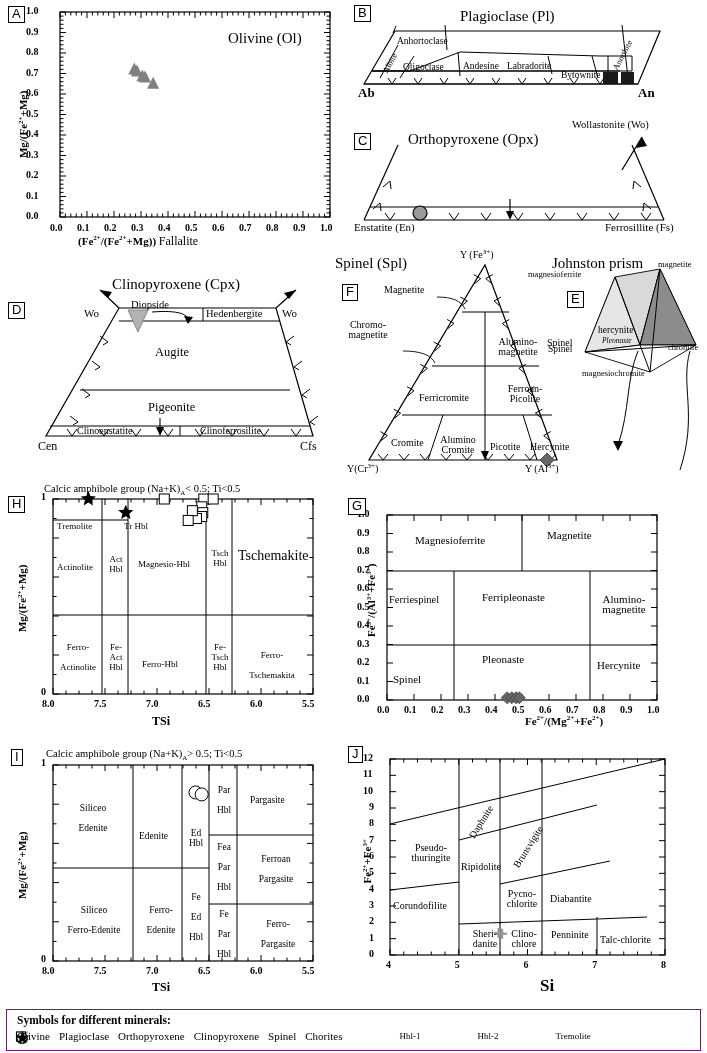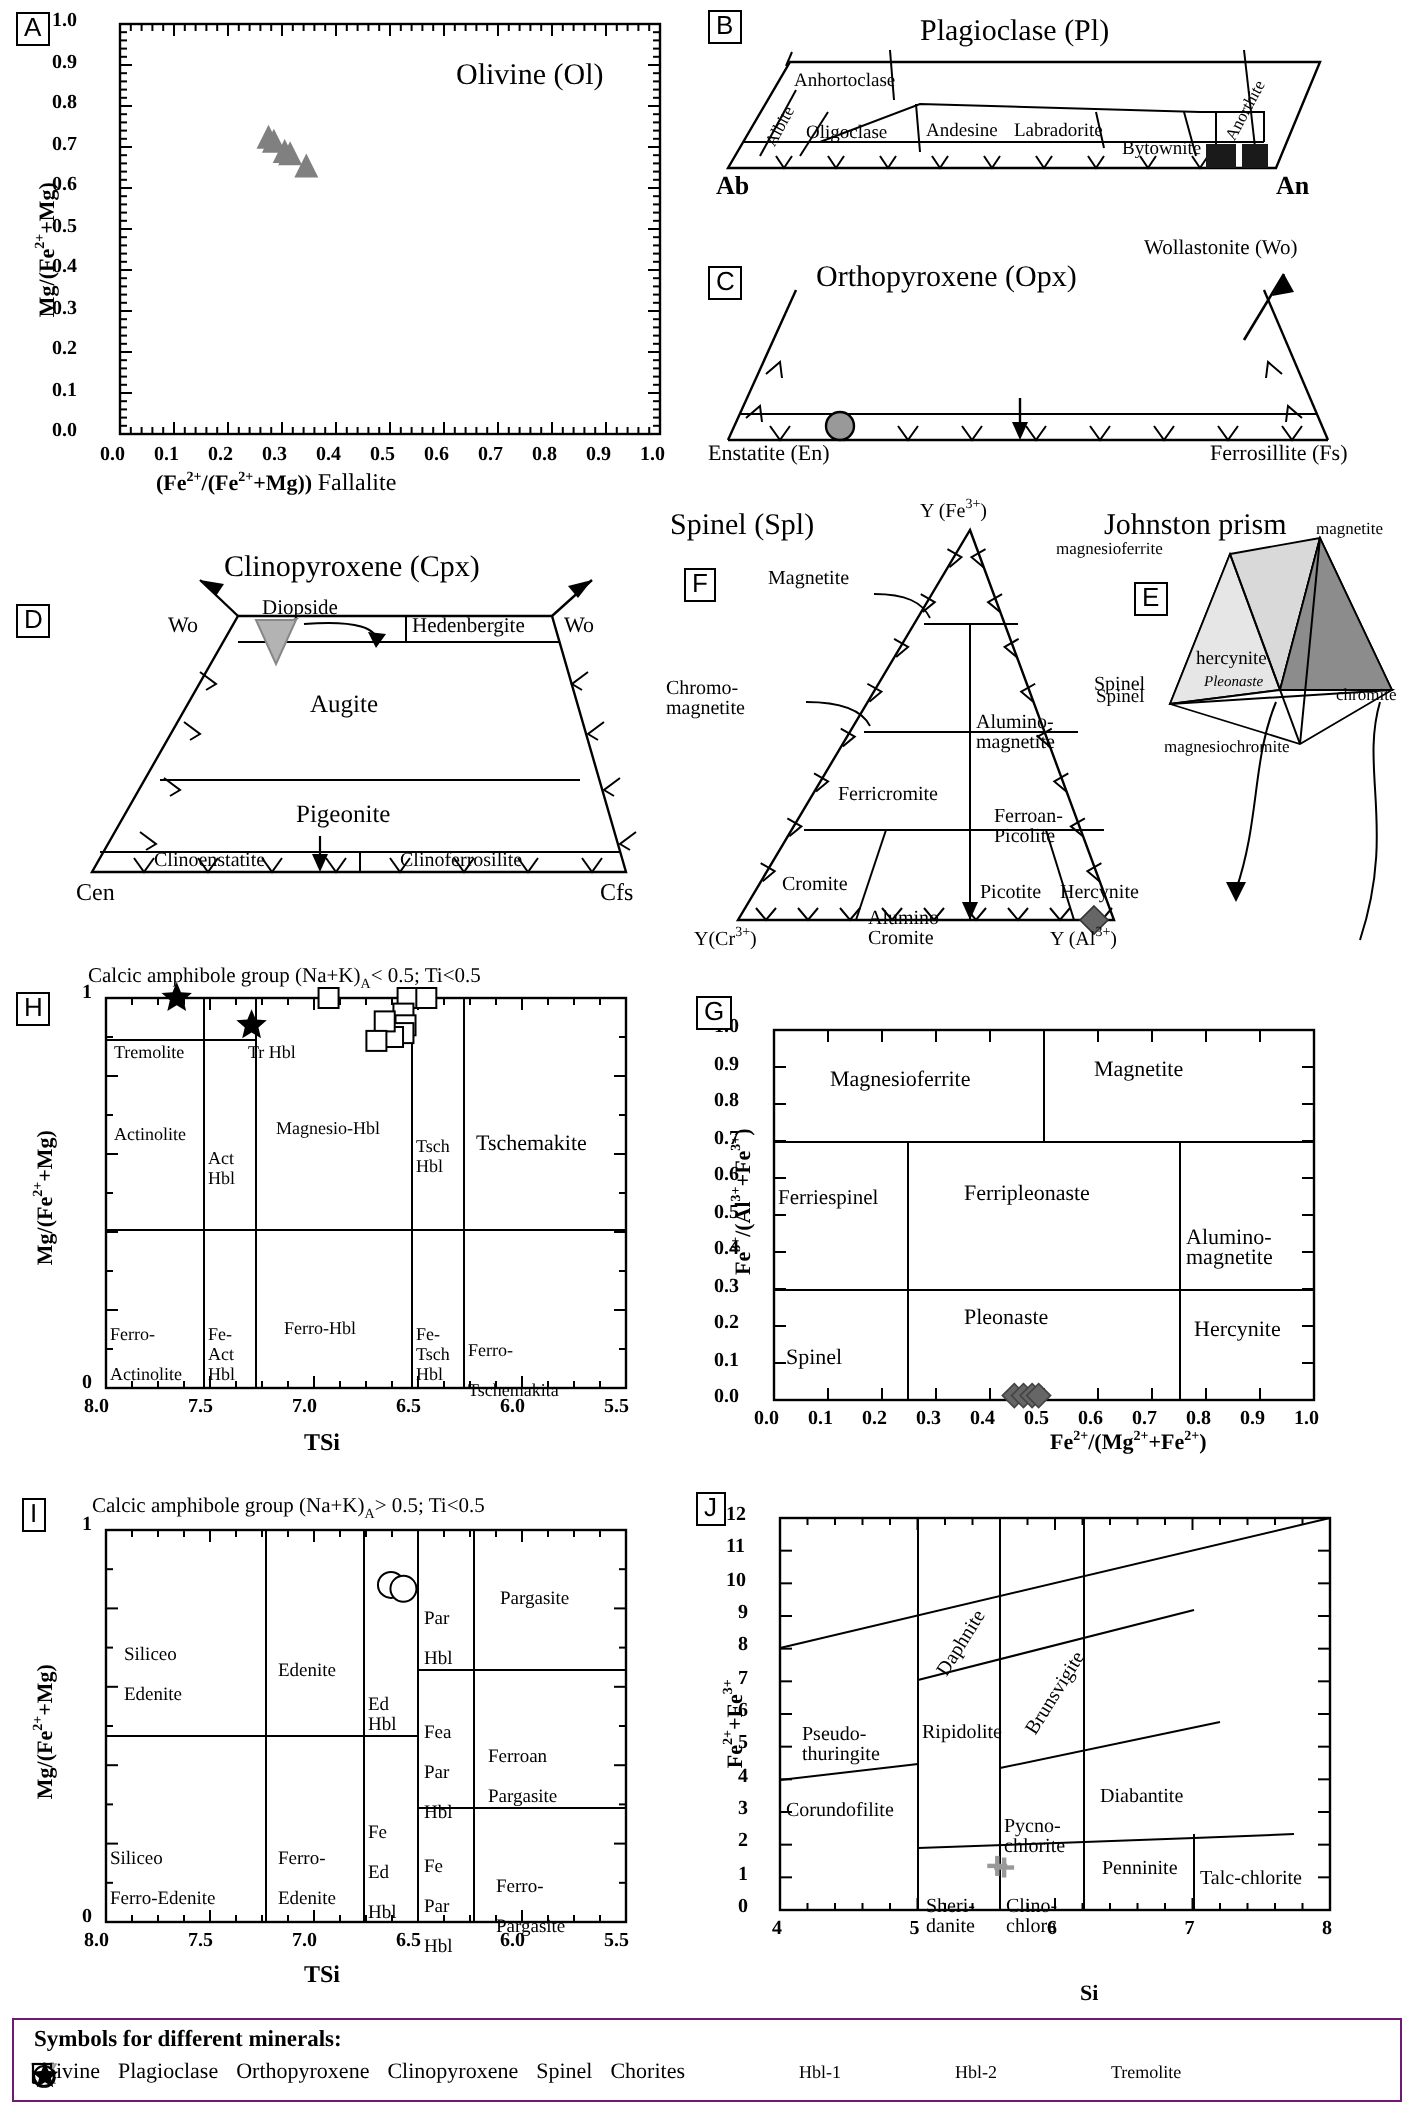--- a/index.html
+++ b/index.html
@@ -5,21 +5,21 @@
   html,body{margin:0;padding:0;background:#fff;}
   body{width:707px;height:1053px;position:relative;
        font-family:"Liberation Serif", serif;color:#000;overflow:hidden;}
   .panel{position:absolute;}
   .plabel{position:absolute;border:1.5px solid #000;font-family:"Liberation Sans",sans-serif;
           font-size:13px;font-weight:400;padding:0px 3px 1px 3px;line-height:14px;background:#fff;z-index:6;}
   .ttl{position:absolute;font-size:15px;white-space:nowrap;}
   .axlab{position:absolute;font-weight:bold;font-size:11px;white-space:nowrap;}
   .ticklab{position:absolute;font-weight:bold;font-size:10px;white-space:nowrap;}
   .fld{position:absolute;font-size:9px;line-height:10px;text-align:center;white-space:nowrap;}
-  .fldw{position:absolute;font-size:9px;line-height:10px;text-align:left;margin-top:20px;}
+  .fldw{position:absolute;font-size:9px;line-height:10px;text-align:center;}
   svg{position:absolute;top:0;left:0;overflow:visible;}
   .frame{fill:none;stroke:#000;stroke-width:1.2;}
   .divl{stroke:#000;stroke-width:1;fill:none;}
   .tri{fill:none;stroke:#000;stroke-width:1.2;}
   sup{font-size:7px;}
   .legendbox{position:absolute;left:6px;top:1009px;width:693px;height:40px;border:1px solid #701a75;}
   .legtitle{position:absolute;left:10px;top:4px;font-size:11.5px;font-weight:bold;}
   .legrow{position:absolute;left:8px;top:20px;display:flex;align-items:center;}
   .legitem{display:flex;align-items:center;margin-right:7px;font-size:11px;white-space:nowrap;}
   .legitem .sym{margin-right:2px;display:inline-block;}
@@ -611,21 +611,21 @@
         <path d="M88.35999999999999,9L90.47602690825289,14.087538820250188L95.96845213036121,14.52786404500042L91.78380345866253,18.11246117974981L93.06228201833977,23.47213595499958L88.35999999999999,20.6L83.6577179816602,23.47213595499958L84.93619654133744,18.11246117974981L80.75154786963876,14.527864045000422L86.24397309174708,14.08753882025019Z" fill="#000"></path>
         <path d="M125.80000000000003,22.649999999999977L127.91602690825293,27.737538820250165L133.40845213036124,28.177864045000398L129.2238034586626,31.76246117974979L130.5022820183398,37.12213595499956L125.80000000000003,34.24999999999998L121.09771798166024,37.12213595499956L122.37619654133748,31.76246117974979L118.1915478696388,28.177864045000398L123.68397309174712,27.737538820250165Z" fill="#000"></path>
       </g>
   </svg>
   <div class="fld" style="left:57px;top:39px;font-size:9px;">Tremolite</div>
   <div class="fld" style="left:104px;top:39px;font-size:9px;padding-left:20px;">Tr Hbl</div>
   <div class="fld" style="left:57px;top:80px;font-size:9px;">Actinolite</div>
   <div class="fldw" style="left:104px;top:72px;font-size:9px;width:24px;">Act<br>Hbl</div>
   <div class="fld" style="left:138px;top:77px;font-size:9px;">Magnesio-Hbl</div>
   <div class="fldw" style="left:208px;top:66px;font-size:9px;width:24px;">Tsch<br>Hbl</div>
-  <div class="fld" style="left:238px;top:85px;font-size:11px;">Tschemakite</div>
+  <div class="fld" style="left:238px;top:69px;font-size:14px;">Tschemakite</div>
   <div class="fldw" style="left:55px;top:160px;font-size:9px;width:46px;">Ferro-<br><br>Actinolite</div>
   <div class="fldw" style="left:104px;top:160px;font-size:9px;width:24px;">Fe-<br>Act<br>Hbl</div>
   <div class="fld" style="left:142px;top:177px;font-size:9px;">Ferro-Hbl</div>
   <div class="fldw" style="left:208px;top:160px;font-size:9px;width:24px;">Fe-<br>Tsch<br>Hbl</div>
   <div class="fldw" style="left:234px;top:168px;font-size:9px;width:76px;">Ferro-<br><br>Tschemakita</div>
   <div id="h-ylabels">
       <div class="ticklab" style="left: 41px; top: 9px;">1</div>
       <div class="ticklab" style="left: 41px; top: 204px;">0</div>
     </div>
   <div id="h-xlabels">
@@ -850,21 +850,21 @@
       <div class="ticklab" style="left: 198px; top: 228px;">6.5</div>
       <div class="ticklab" style="left: 250px; top: 228px;">6.0</div>
       <div class="ticklab" style="left: 302px; top: 228px;">5.5</div>
     </div>
 </div>
 
 <div class="panel" style="left:335px;top:737px;width:372px;height:262px;">
   <div class="plabel" style="left:13px;top:9px;">J</div>
   <div class="axlab" style="left:-18px;top:118px;transform:rotate(-90deg);width:100px;text-align:center;font-size:11px;">
        Fe<sup>2+</sup>+Fe<sup>3+</sup></div>
-  <div class="axlab" style="left:205px;top:254px;font-size:11px;">Si</div>
+  <div class="axlab" style="left:205px;top:239px;font-size:17px;">Si</div>
   <svg width="372" height="262">
     <rect class="frame" x="55" y="22" width="275" height="196"></rect>
 
     <line class="divl" x1="124" y1="22" x2="124" y2="218"></line>
     <line class="divl" x1="165" y1="22" x2="165" y2="218"></line>
     <line class="divl" x1="207" y1="22" x2="207" y2="218"></line>
     <line class="divl" x1="262" y1="180" x2="262" y2="218"></line>
 
     <line class="divl" x1="55" y1="87" x2="330" y2="22"></line>
     <line class="divl" x1="124" y1="103" x2="262" y2="68"></line>

